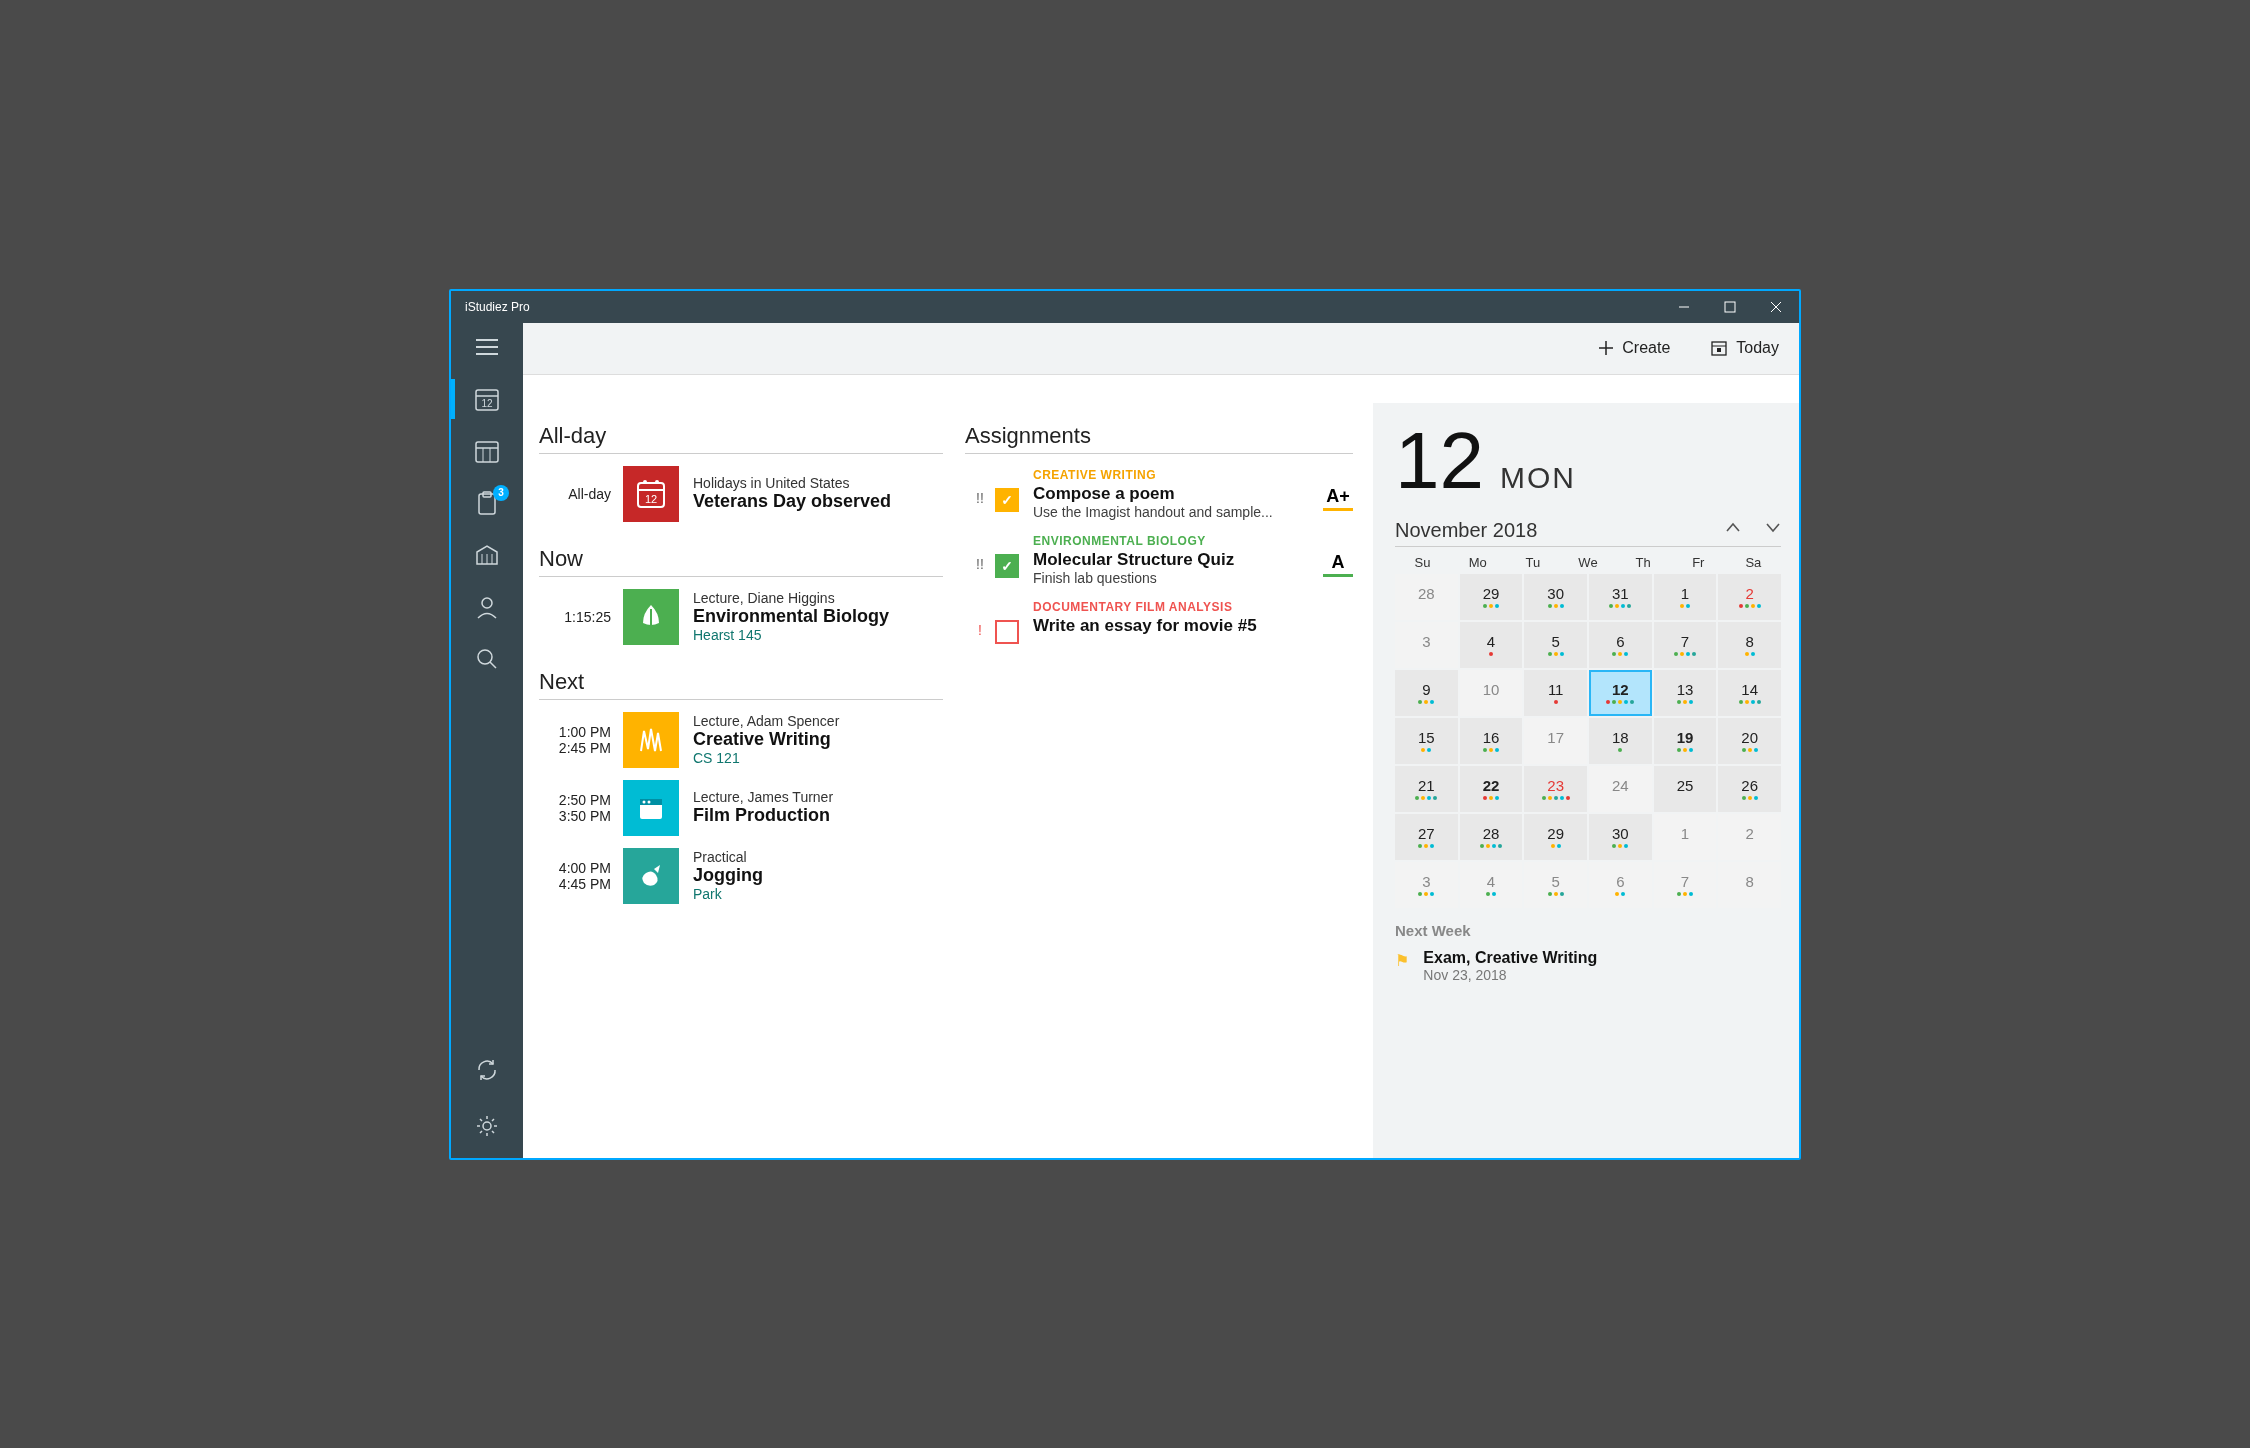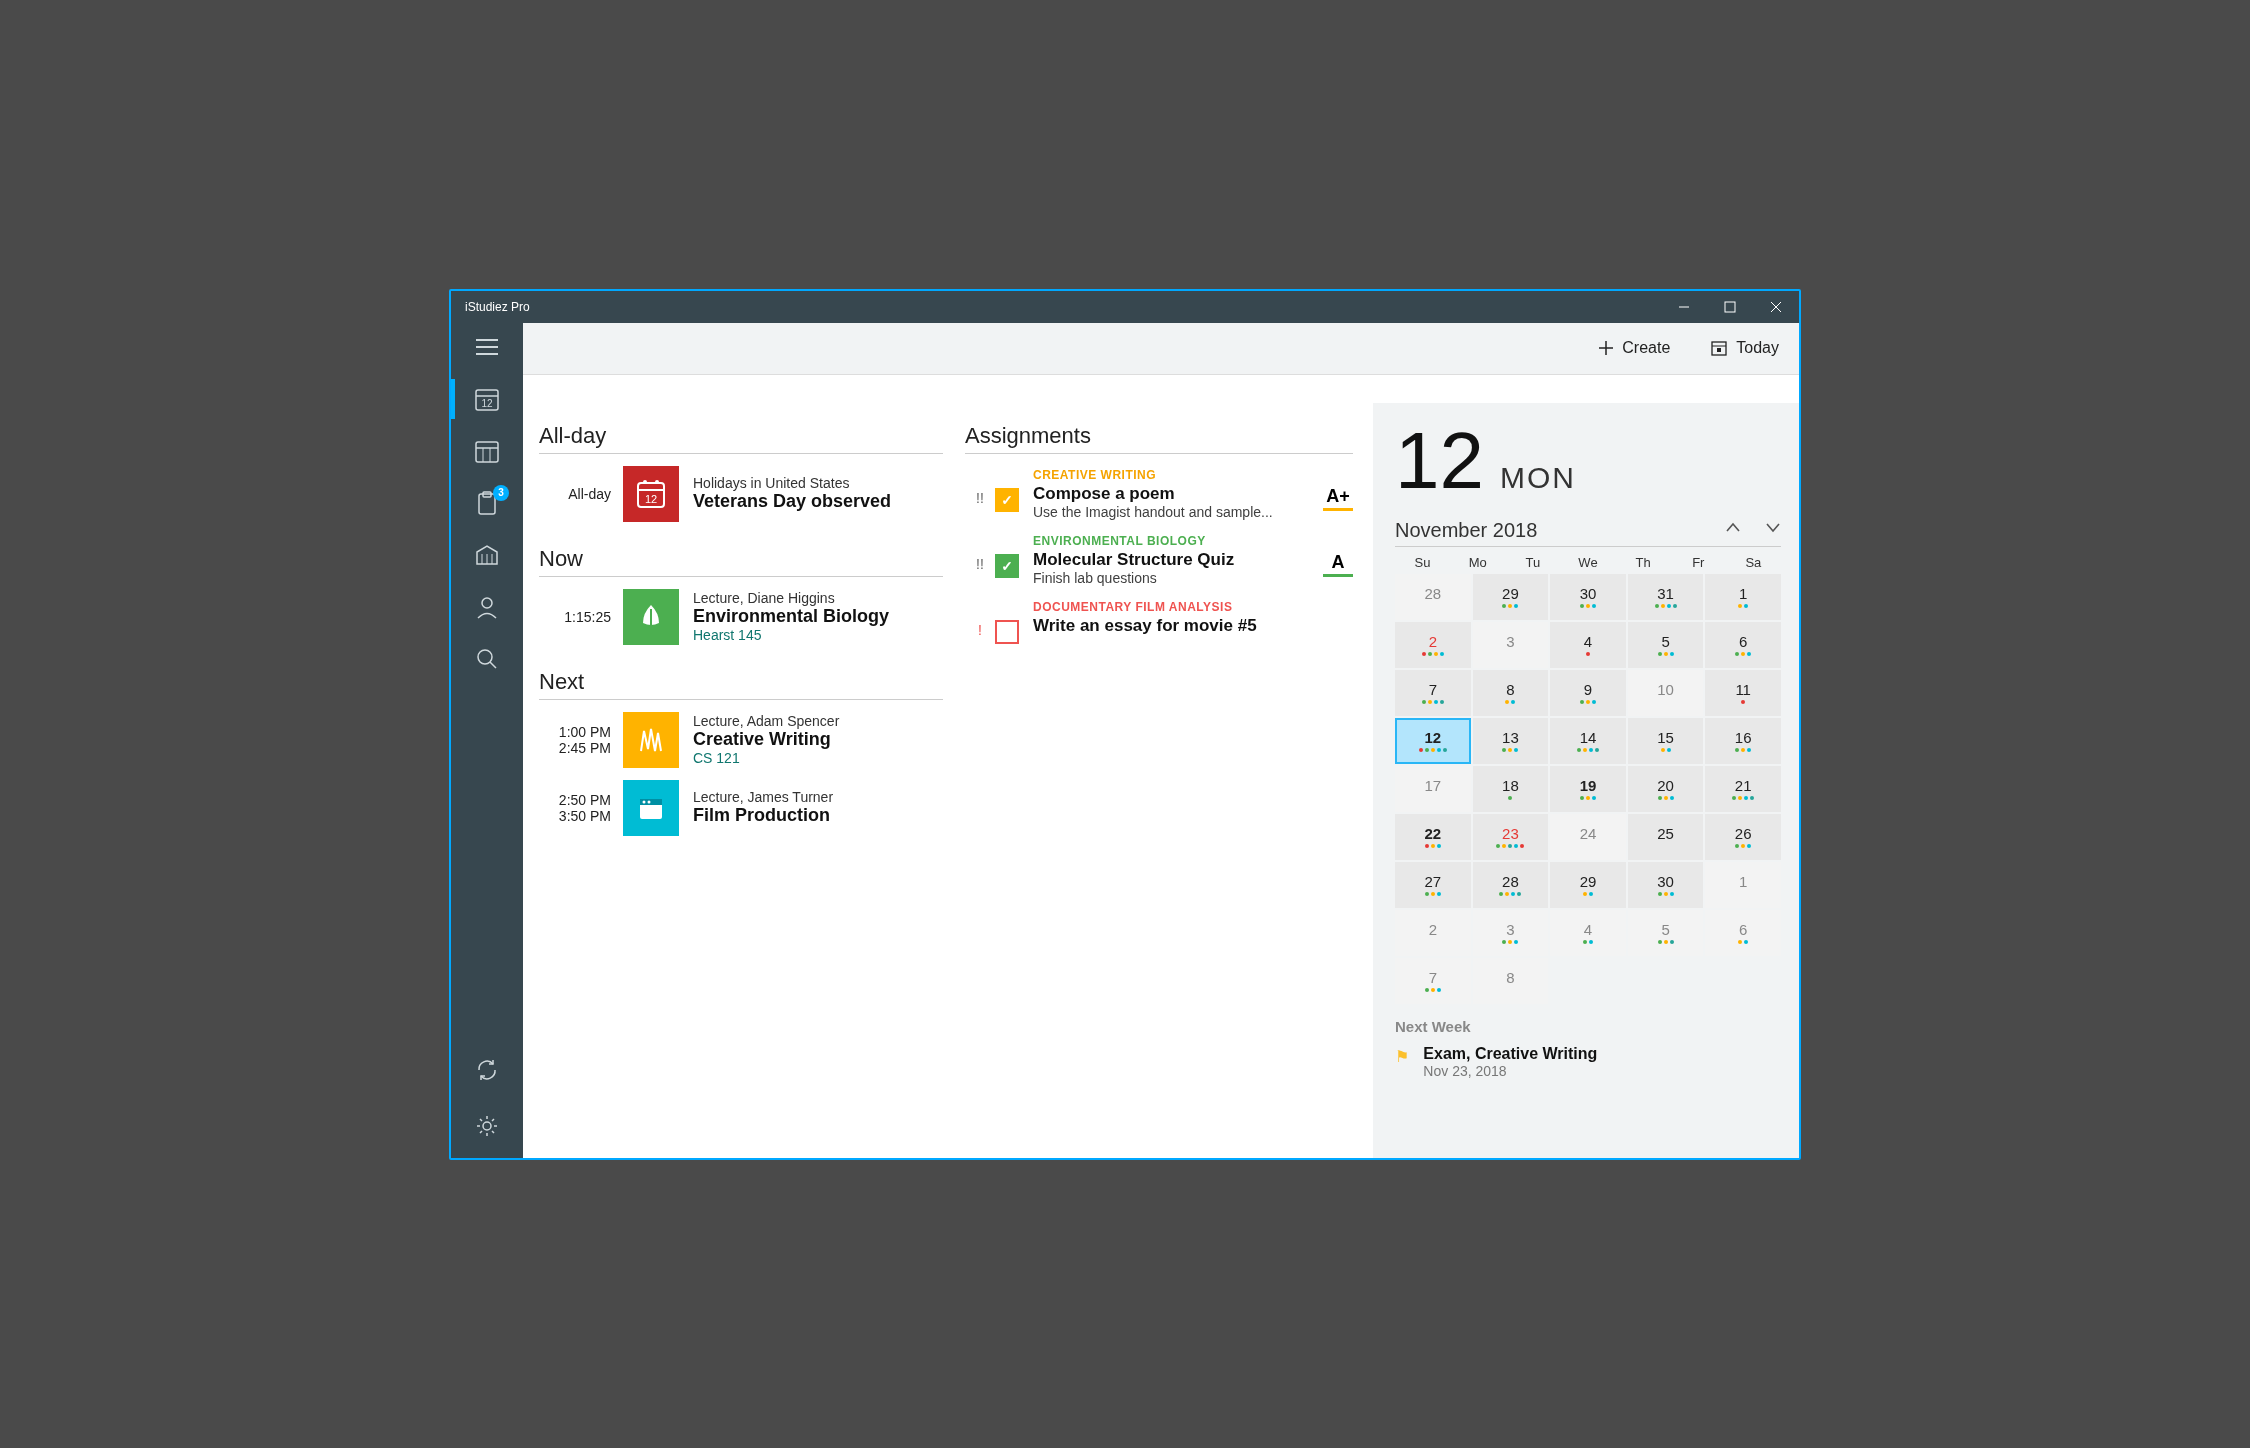--- a/index.html
+++ b/index.html
@@ -44,21 +44,21 @@
   .assignment .asub{font-size:14px;color:#404040;}
   .assignment .grade{font-size:18px;font-weight:700;border-bottom:3px solid;padding-bottom:1px;margin-top:18px;width:30px;text-align:center;}
   .big-date{display:flex;align-items:baseline;gap:16px;margin-top:6px;}
   .big-date .num{font-size:80px;font-weight:200;color:#111;line-height:1;}
   .big-date .dow{font-size:30px;font-weight:400;color:#333;letter-spacing:2px;}
   .monthbar{display:flex;align-items:center;margin-top:18px;border-bottom:1px solid #ccc;padding-bottom:4px;}
   .monthbar .mlabel{font-size:20px;color:#333;}
   .monthbar .arrows{margin-left:auto;display:flex;gap:24px;color:#555;}
   .cal{margin-top:8px;}
   .cal .wdays{display:grid;grid-template-columns:repeat(7,1fr);font-size:13px;color:#333;text-align:center;margin-bottom:4px;}
-  .cal .grid{display:grid;grid-template-columns:repeat(5,1fr);gap:2px;}
+  .cal .grid{display:grid;grid-template-columns:repeat(6,1fr);gap:2px;}
   .cell{background:#e8e8e8;height:46px;display:flex;flex-direction:column;align-items:center;justify-content:center;font-size:15px;color:#222;position:relative;}
   .cell .dots{display:flex;gap:2px;margin-top:2px;height:4px;}
   .cell .dots span{width:4px;height:4px;border-radius:50%;}
   .cell.out{background:#f3f3f3;color:#888;}
   .cell.today{background:#b3e5fc;border:2px solid #29b6f6;font-weight:700;}
   .cell.bold{font-weight:700;}
   .cell.red{color:#e53935;}
   .next-week{margin-top:14px;}
   .next-week h3{font-size:15px;font-weight:600;color:#888;}
   .nw-item{display:flex;gap:14px;margin-top:10px;align-items:flex-start;}
@@ -240,20 +240,34 @@
                     <circle cx="10" cy="11" r="1.5" fill="#fff"></circle>
                     <circle cx="15" cy="11" r="1.5" fill="#fff"></circle>
                   </svg>
                 </div>
                 <div class="meta">
                   <div class="line1">Lecture, James Turner</div>
                   <div class="title">Film Production</div>
                   <div class="loc"></div>
                 </div>
               </div>
+              <div class="event">
+                <div class="time"><span>4:00 PM</span><span class="t2">4:45 PM</span></div>
+                <div class="tile" style="background:#26a69a">
+                  <svg width="34" height="34">
+                    <path d="M10 24 Q6 18 12 14 Q18 10 22 16 Q26 22 20 26 Q14 28 10 24 Z" fill="#fff"></path>
+                    <path d="M20 10 L26 6 L24 14" fill="#fff"></path>
+                  </svg>
+                </div>
+                <div class="meta">
+                  <div class="line1">Practical</div>
+                  <div class="title">Jogging</div>
+                  <div class="loc">Park</div>
+                </div>
+              </div>
             </div>
         </div>
 
         <div class="col-assign">
           <h2 class="sect">Assignments</h2>
           <div id="assign-list">
               <div class="assignment">
                 <div class="pri" style="color:#666">!!</div>
                 <div class="chk" style="background:#ffb300;border-color:#ffb300">✓</div>
                 <div class="body2">

